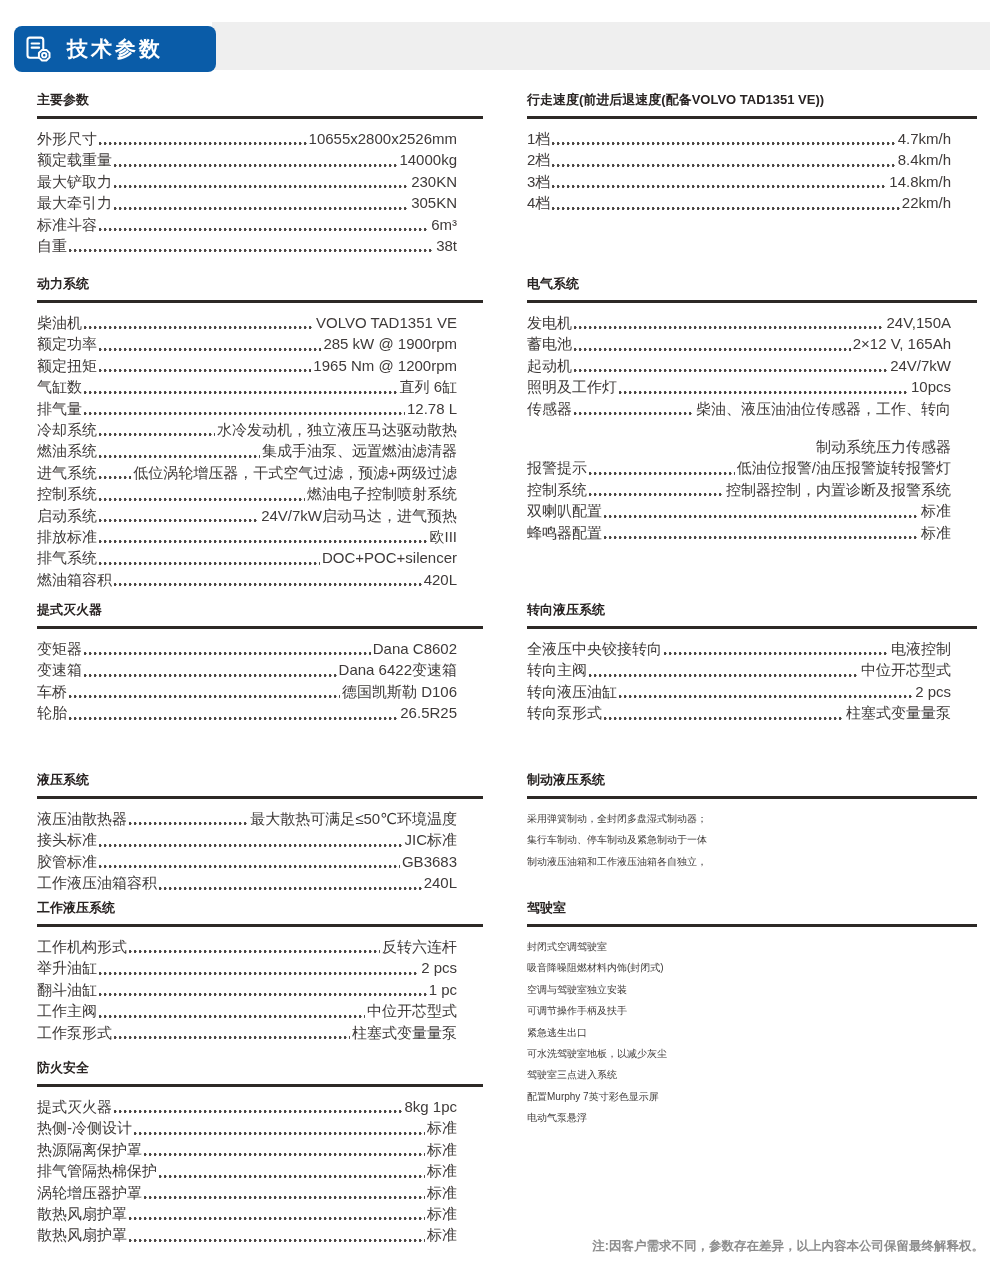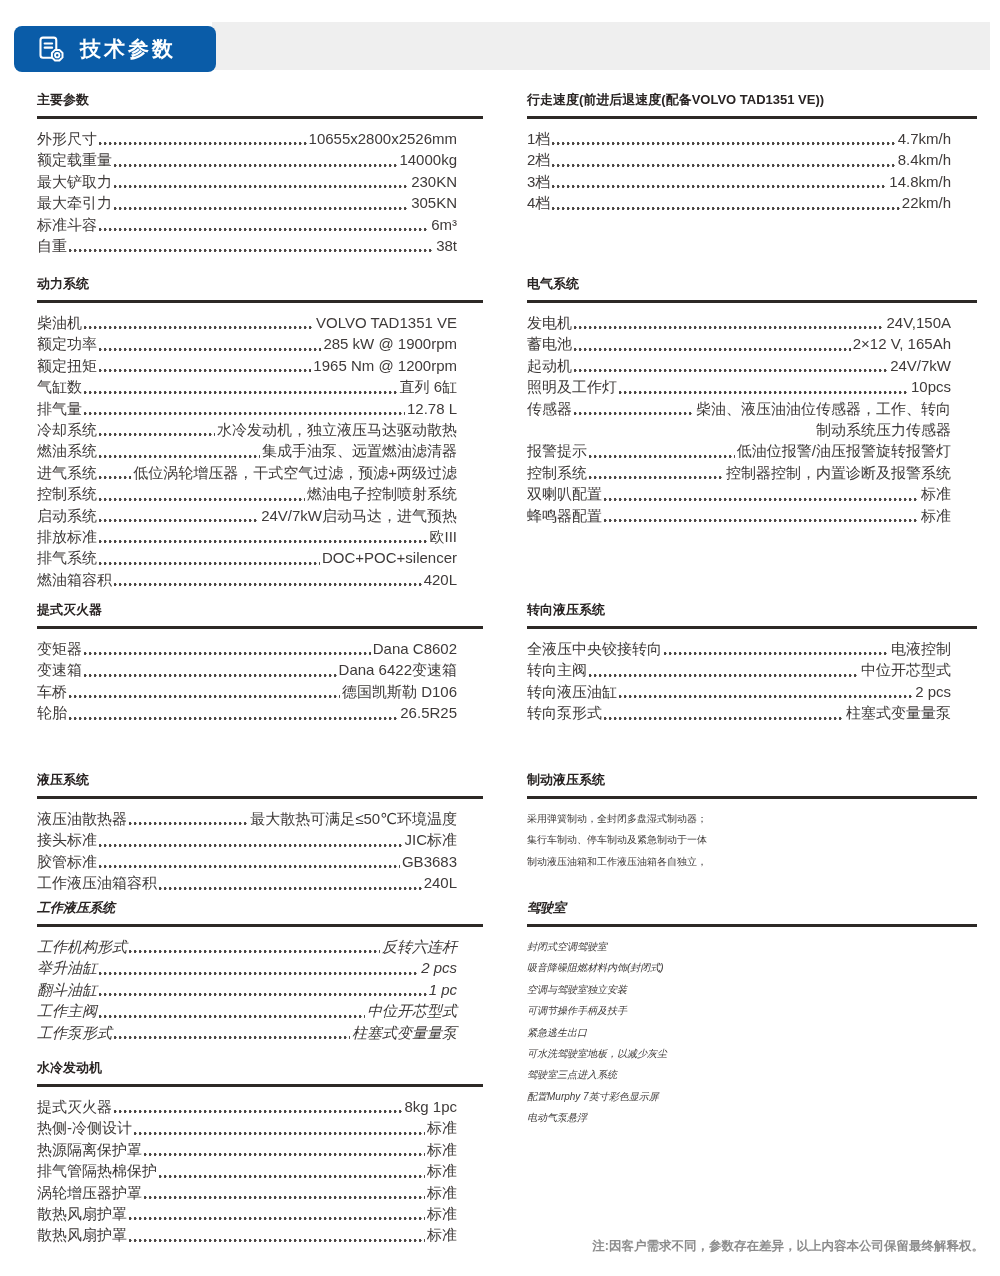--- a/index.html
+++ b/index.html
@@ -11,50 +11,50 @@
     -webkit-font-smoothing:antialiased;
   }
   
   .band{
     position:absolute;left:212px;top:22px;width:778px;height:48px;
     background:#efefef;z-index:0;
   }
   .badge{
     position:absolute;left:14px;top:26px;width:202px;height:46px;
     background:#0a5ca8;border-radius:8px;z-index:1;
-    display:flex;align-items:center;padding-left:24px;box-sizing:border-box;
+    display:flex;align-items:center;padding-left:11px;box-sizing:border-box;
   }
   .badge .icon{width:27px;height:27px;flex:0 0 auto;margin-right:15px;display:block;}
   .badge .title{
     color:#ffffff;font-size:21px;font-weight:bold;letter-spacing:3px;white-space:nowrap;
   }
   
   .sec{position:absolute;box-sizing:border-box;}
   .sec.col-l{left:37px;width:446px;}
   .sec.col-r{left:527px;width:450px;}
   .sec.l1,.sec.r1{top:88px;}
   .sec.l2,.sec.r2{top:272px;}
   .sec.l3,.sec.r3{top:598px;}
   .sec.l4,.sec.r4{top:768px;}
-  .sec.l5,.sec.r5{top:896px;font-style:italic;}
+  .sec.l5,.sec.r5{top:896px;}
   .sec.l6{top:1056px;}
   .sec-title{
     font-size:13px;font-weight:bold;color:#292423;line-height:24px;white-space:nowrap;
   }
   .sec-rule{height:3px;background:#2d2926;margin-top:4px;}
   .sec-body{padding:9px 26px 0 0;}
   .row{display:flex;align-items:center;line-height:21.4px;font-size:15px;}
   .row .lbl{white-space:nowrap;}
   .row .leader{
     flex:1 1 auto;align-self:flex-end;height:3px;margin:0 2px 4px 2px;
     background-image:radial-gradient(circle at 1.2px 1.5px,#4a4542 1.2px,rgba(0,0,0,0) 1.5px);
     background-size:5px 3px;background-repeat:repeat-x;
   }
   .row .val{white-space:nowrap;text-align:right;}
-  .row-cont{line-height:21.4px;font-size:15px;text-align:right;}
+  .row-cont{line-height:21.4px;font-size:15px;text-align:right;margin-top:17px;}
   .line{line-height:21.4px;font-size:10px;}
   
   .note{
     position:absolute;right:16px;top:1238px;
     font-size:12.5px;color:#8c8c8c;white-space:nowrap;font-weight:bold;
   }
 </style>
 </head>
 <body>
 
@@ -255,21 +255,21 @@
           <div class="val">中位开芯型式</div>
         </div>
         <div class="row">
           <div class="lbl">工作泵形式</div>
           <div class="leader"></div>
           <div class="val">柱塞式变量量泵</div>
         </div>
       </div>
     </div>
     <div class="sec col-l l6">
-      <div class="sec-title">水冷发动机</div>
+      <div class="sec-title">防火安全</div>
       <div class="sec-rule"></div>
       <div class="sec-body">
         <div class="row">
           <div class="lbl">提式灭火器</div>
           <div class="leader"></div>
           <div class="val">8kg 1pc</div>
         </div>
         <div class="row">
           <div class="lbl">热侧-冷侧设计</div>
           <div class="leader"></div>

